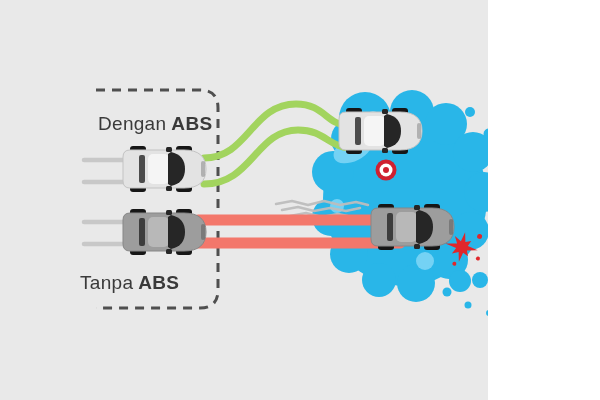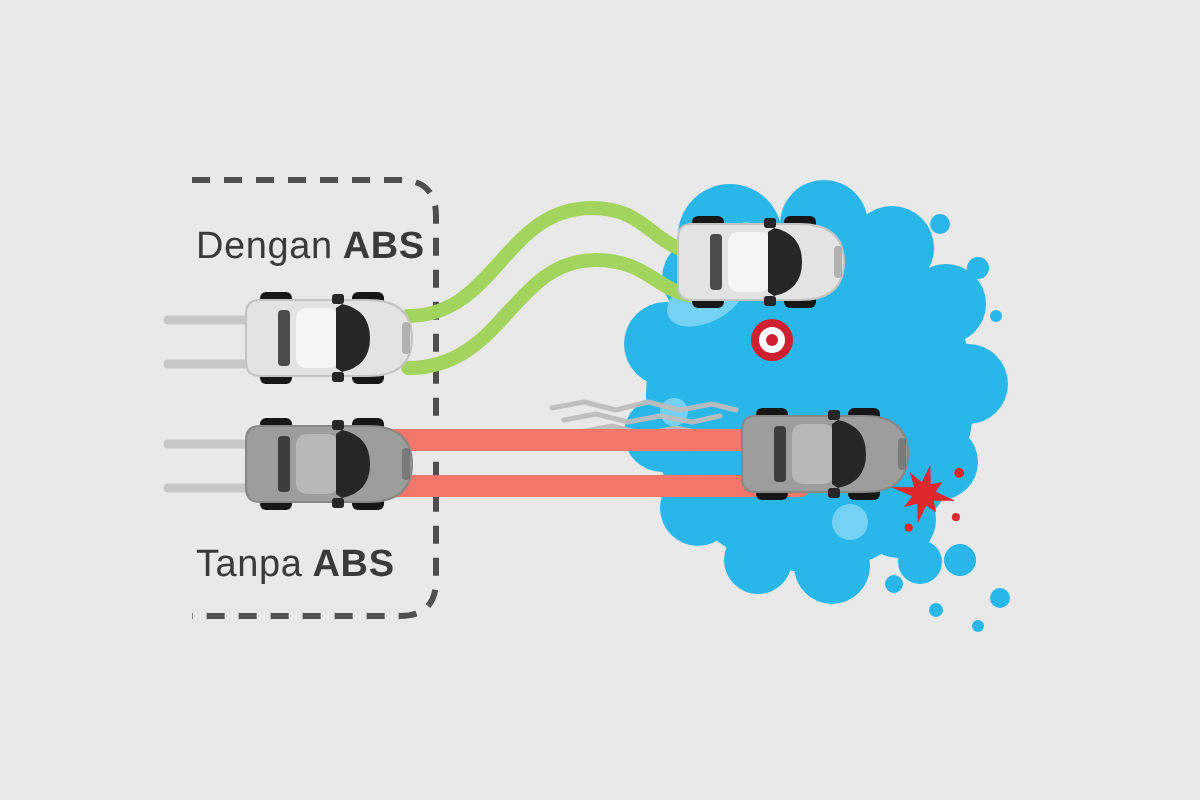--- a/index.html
+++ b/index.html
@@ -1,25 +1,25 @@
 <!DOCTYPE html>
 <html style="--background: #e9e9e9; --dash_border: #4f4f4f; --text: #3a3a3a; --road_line: #c8c8c8; --abs_track: #a2d45e; --skid_track: #f3776b; --skid_smoke: #bdbdbd; --puddle: #29b6e8; --puddle_highlight: #74d2f4; --crash: #e0272b; --marker_red: #cf2030; --car_light_body: #e3e3e3; --car_light_roof: #f5f5f5; --car_dark_body: #9d9d9d; --car_dark_roof: #b8b8b8; --wheel: #161616; --glass: #262626;"><head>
 <meta charset="utf-8">
 <style>
   html,body{margin:0;padding:0}
   .stage{
-    position:relative;width:600px;height:400px;overflow:hidden;
+    position:relative;width:488px;height:400px;overflow:hidden;
     background:var(--background,#e9e9e9);
     font-family:"Liberation Sans",sans-serif;
   }
   .stage svg{position:absolute;left:0;top:0}
   .label{position:absolute;font-size:19px;color:var(--text,#3a3a3a);letter-spacing:.3px;white-space:nowrap}
   .label b{margin-left:5px;font-weight:bold}
   .label-top{left:98px;top:113px}
-  .label-bottom{left:98px;top:272px}
+  .label-bottom{left:80px;top:272px}
 
   
   .dash{fill:none;stroke:var(--dash_border,#4f4f4f);stroke-width:3;stroke-dasharray:9 7}
   .roadline{stroke:var(--road_line,#c8c8c8);stroke-width:4.5;stroke-linecap:round}
   .puddle-fill{fill:var(--puddle,#29b6e8)}
   .puddle-hi{fill:var(--puddle_highlight,#74d2f4)}
   .smoke{fill:none;stroke:var(--skid_smoke,#bdbdbd);stroke-width:2.5;stroke-linecap:round;stroke-linejoin:round;opacity:.95}
   .abs-track{fill:none;stroke:var(--abs_track,#a2d45e);stroke-width:7;stroke-linecap:round}
   .skid-track{stroke:var(--skid_track,#f3776b);stroke-width:11;stroke-linecap:round}
   .crash-fill{fill:var(--crash,#e0272b)}

